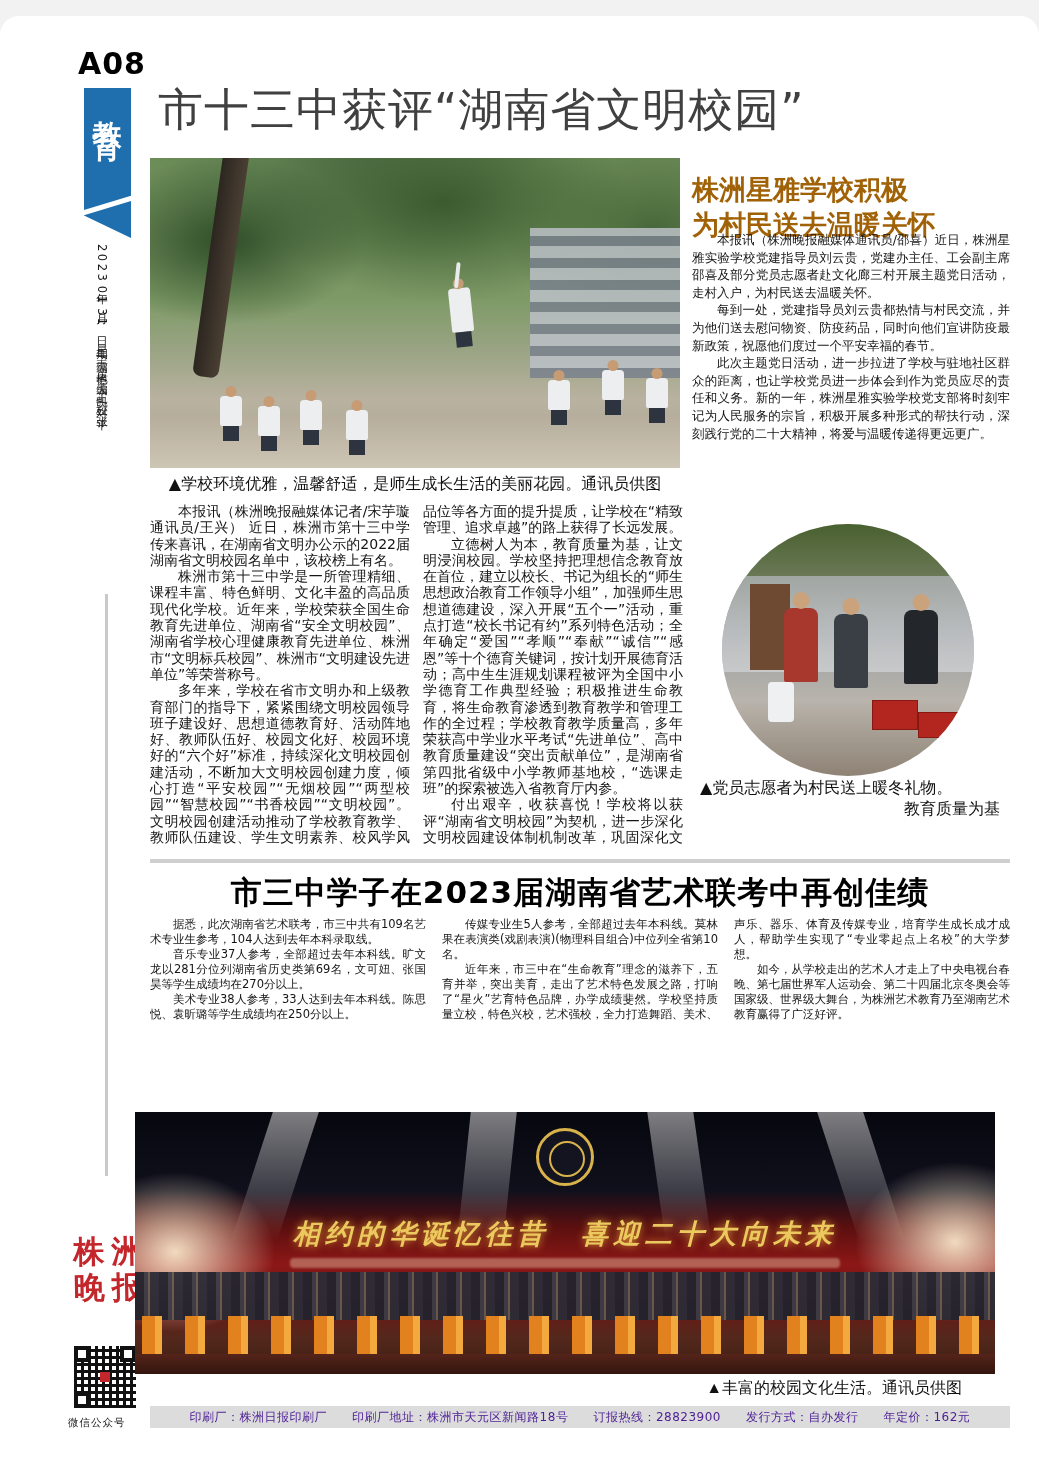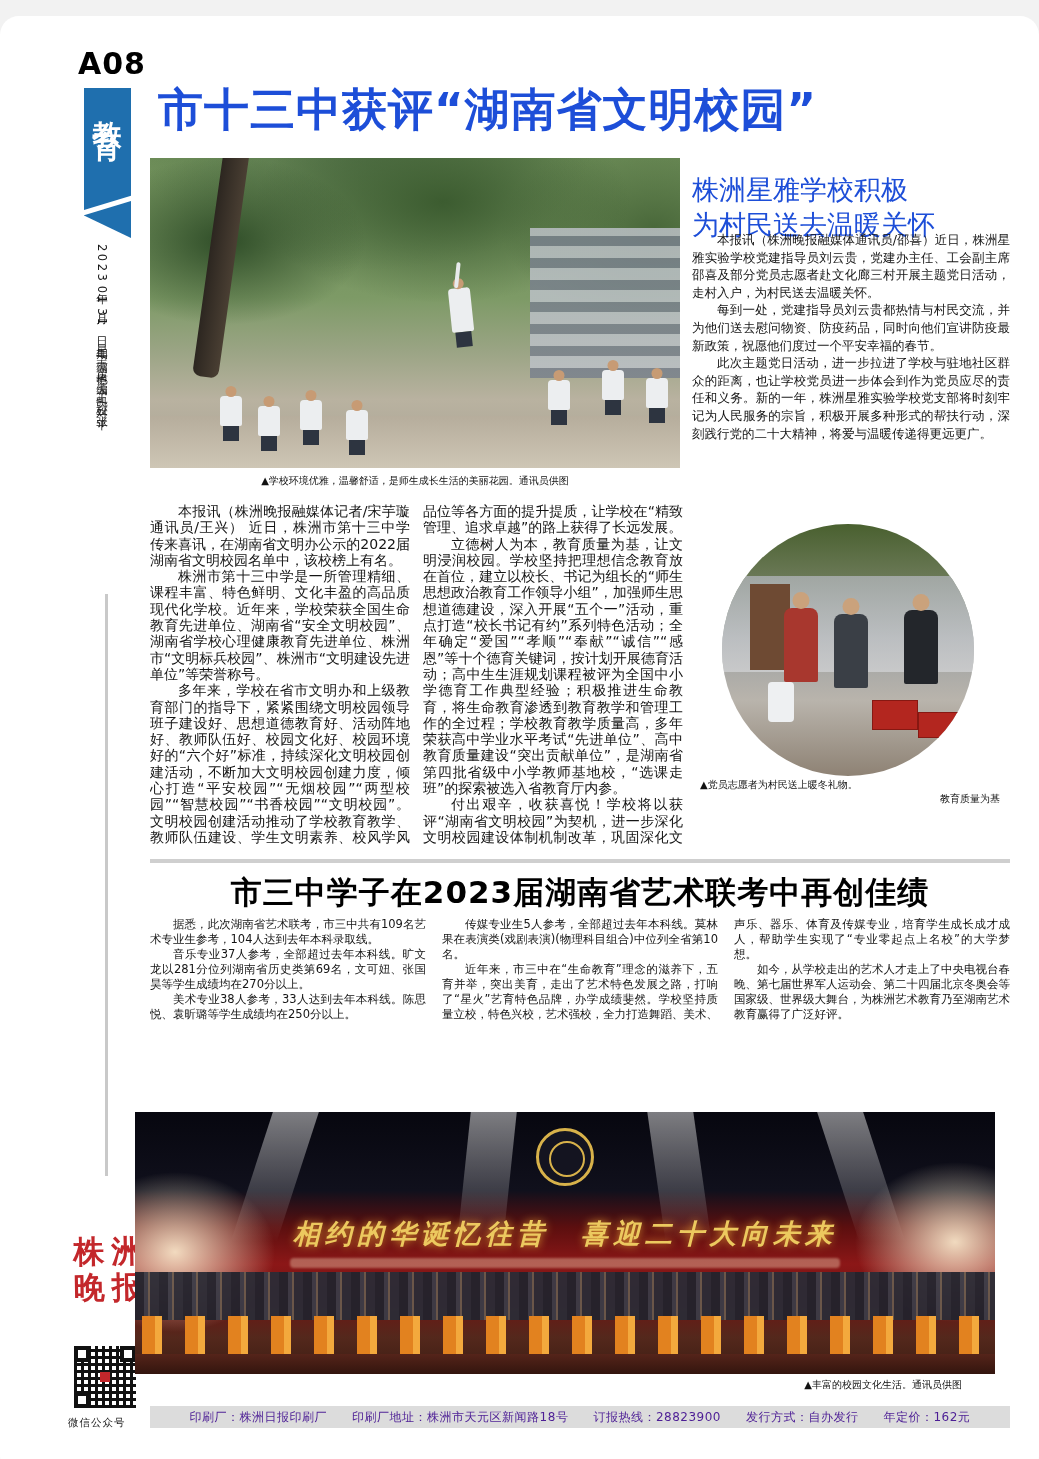--- a/index.html
+++ b/index.html
@@ -42,21 +42,21 @@
       repeating-linear-gradient(0deg,#111 0 3px,transparent 3px 7px),
       repeating-linear-gradient(90deg,#111 0 3px,transparent 3px 7px);
     outline:2px solid #fff;
   }
   .qr .finder { position:absolute; width:16px; height:16px; border:4px solid #111; background:#fff; }
   .qr .finder.tl { left:0; top:0; } .qr .finder.tr { right:0; top:0; } .qr .finder.bl { left:0; bottom:0; }
   .qr .core { position:absolute; left:26px; top:26px; width:10px; height:10px; background:#c3272b; }
   .wechat-label { position:absolute; left:68px; top:1400px; width:74px; font-size:10.5px; color:#222; letter-spacing:1px; }
 
   
-  .headline-1 { position:absolute; left:158px; top:64px; width:740px; font-size:45px; font-weight:700; letter-spacing:1px; color:#1d4ed8; white-space:nowrap; }
+  .headline-1 { position:absolute; left:158px; top:64px; width:740px; font-size:45px; font-weight:400; letter-spacing:1px; color:#404040; white-space:nowrap; }
   .photo-campus {
     position:absolute; left:150px; top:142px; width:530px; height:310px; overflow:hidden;
     background:linear-gradient(180deg,#6d8d58 0%,#7d9a66 45%,#9aa484 62%,#b9b2a0 78%,#a8a294 100%);
   }
   .photo-campus .foliage {
     position:absolute; left:-40px; top:-60px; width:640px; height:260px;
     background:
       radial-gradient(ellipse 200px 120px at 18% 55%, #2f4d28 0%, rgba(47,77,40,0) 70%),
       radial-gradient(ellipse 260px 140px at 52% 40%, #3c5c30 0%, rgba(60,92,48,0) 72%),
       radial-gradient(ellipse 220px 130px at 85% 50%, #49683a 0%, rgba(73,104,58,0) 70%),
@@ -69,28 +69,28 @@
       repeating-linear-gradient(0deg, rgba(70,80,95,.55) 0 10px, rgba(190,195,200,.55) 10px 22px),
       #b9bec6;
     opacity:.85;
   }
   .photo-campus .path { position:absolute; left:0; bottom:0; width:100%; height:52px; background:linear-gradient(180deg,#b6ad9c,#cec6b5); }
   .fig { position:absolute; width:22px; height:30px; background:#eceef0; border-radius:4px 4px 2px 2px; }
   .fig::before { content:""; position:absolute; left:50%; top:-10px; transform:translateX(-50%); width:11px; height:11px; border-radius:50%; background:#c79b74; }
   .fig::after { content:""; position:absolute; left:3px; top:100%; width:16px; height:15px; background:#2d3440; }
   .fig.jump { transform:rotate(-6deg); }
   .fig.jump .arm { position:absolute; left:9px; top:-26px; width:4px; height:26px; background:#e8eaec; border-radius:2px; transform:rotate(12deg); }
-  .photo-caption { position:absolute; font-size:10px; color:#111; }
+  .photo-caption { position:absolute; font-size:16px; color:#111; }
 
   .article-body { position:absolute; text-align:justify; color:#141414; overflow:hidden; }
   .article-body p { text-indent:2em; }
   #body-1 { left:150px; top:487px; width:533px; height:358px; font-size:14px; line-height:16.3px; column-count:2; column-gap:13px; }
 
   
-  .headline-2 { position:absolute; left:692px; top:156px; width:320px; font-size:27px; font-weight:400; line-height:1.3; color:#1d4ed8; }
+  .headline-2 { position:absolute; left:692px; top:156px; width:320px; font-size:27px; font-weight:700; line-height:1.3; color:#a16207; }
   #body-2 { left:692px; top:215px; width:318px; height:292px; font-size:12.5px; line-height:17.6px; }
   .photo-volunteers {
     position:absolute; left:722px; top:508px; width:252px; height:252px; border-radius:50%; overflow:hidden;
     background:linear-gradient(180deg,#49602f 0%,#6c7a58 22%,#9aa0a2 45%,#b9b4ac 70%,#8e8274 100%);
   }
   .photo-volunteers .wall { position:absolute; left:0; top:52px; width:100%; height:96px; background:linear-gradient(180deg,#aeb2b6,#cfd0d2); opacity:.8; }
   .photo-volunteers .door { position:absolute; left:28px; top:60px; width:40px; height:86px; background:#6e4a33; }
   .pv-fig { position:absolute; width:34px; height:74px; border-radius:8px 8px 2px 2px; }
   .pv-fig::before { content:""; position:absolute; left:50%; top:-16px; transform:translateX(-50%); width:17px; height:17px; border-radius:50%; background:#caa27c; }
   .pv-red { background:#a8372e; } .pv-dark { background:#3a3f46; } .pv-black { background:#23262b; }
@@ -238,17 +238,17 @@
     <div class="beam" style="left:700px; transform:skewX(18deg);"></div>
     <div class="flare" style="left:-60px; top:60px;"></div>
     <div class="flare" style="right:-60px; top:50px;"></div>
     <div class="emblem"></div>
     <div class="stage-banner-text">相约的华诞忆往昔　喜迎二十大向未来</div>
     <div class="sub-strip"></div>
     <div class="crowd"></div>
     <div class="dancers"></div>
     <div class="floor"></div>
   </div>
-  <div class="photo-caption caption-3" style="position:absolute;">▲丰富的校园文化生活。通讯员供图</div>
+  <div class="photo-caption caption-3" style="position:absolute;font-family:Liberation Serif, serif;">▲丰富的校园文化生活。通讯员供图</div>
 
   <div class="footer-bar">印刷厂：株洲日报印刷厂　　印刷厂地址：株洲市天元区新闻路18号　　订报热线：28823900　　发行方式：自办发行　　年定价：162元</div>
 
 </div>
 
 </body></html>

